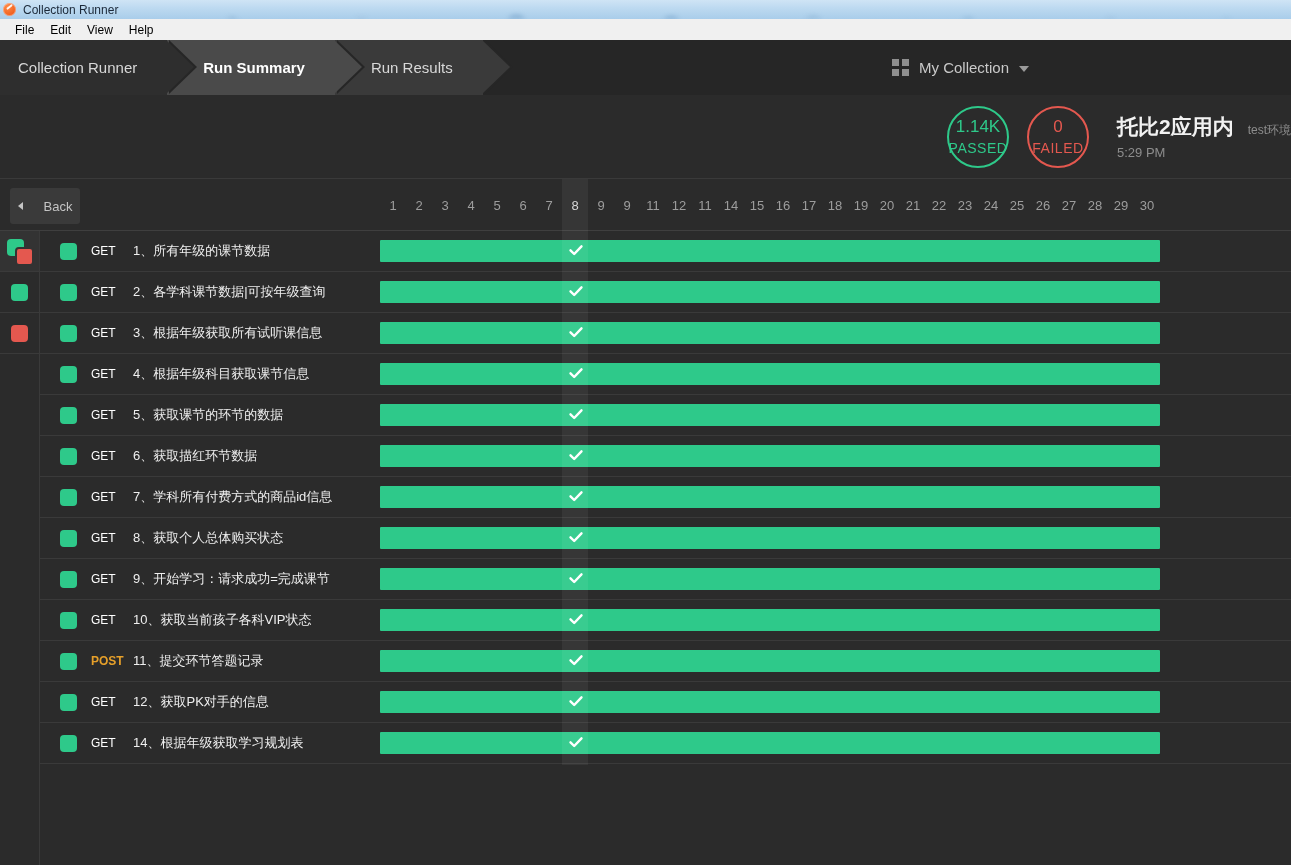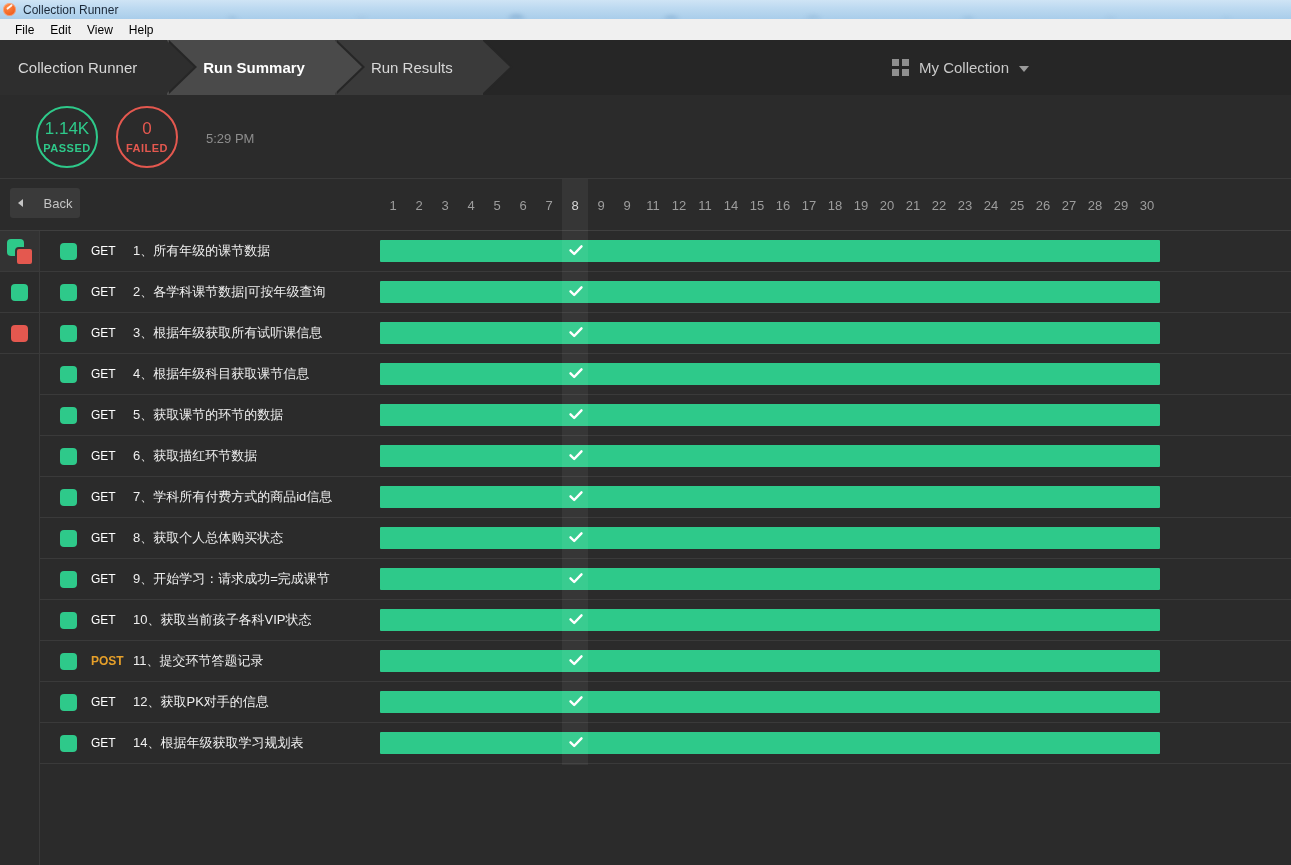--- a/index.html
+++ b/index.html
@@ -97,47 +97,48 @@
     display: flex; align-items: center; gap: 10px; cursor: pointer;
   }
   #grid-icon { display: grid; grid-template-columns: 7px 7px; grid-template-rows: 7px 7px; gap: 3px; }
   #grid-icon i { display:block; width:7px; height:7px; background:#8f8f8f; }
   #workspace .ws-label { font-size: 15px; color: #c9c9c9; }
   #ws-caret { width:0;height:0;border-left:5px solid transparent;border-right:5px solid transparent;border-top:6px solid #9a9a9a; margin-top:2px;}
 
   
   #summary {
     position: relative; height: 84px; background: #2b2b2b;
-    display: flex; align-items: center; padding-left: 36px;
+    display: flex; align-items: center; padding-left: 18px;
     border-bottom: 1px solid #3a3a3a;
+    justify-content: flex-end;
   }
   .stat {
     width: 62px; height: 62px; border-radius: 50%;
     display: flex; flex-direction: column; align-items: center; justify-content: center;
     margin-right: 18px; flex: none;
   }
   .stat .val { font-size: 17px; line-height: 19px; }
-  .stat .cap { font-size: 11px; letter-spacing: .5px; margin-top: 4px; font-weight: bold; }
+  .stat .cap { font-size: 14px; letter-spacing: .5px; margin-top: 4px; }
   .stat.passed { border: 2px solid #2ec98a; }
   .stat.passed .val, .stat.passed .cap { color: #2ec98a; }
   .stat.failed { border: 2px solid #e4584f; }
   .stat.failed .val, .stat.failed .cap { color: #e4584f; }
   #run-meta { margin-left: 10px; }
   #run-meta .line1 { display: flex; align-items: baseline; gap: 14px; }
   #run-name { font-size: 21px; font-weight: bold; color: #f2f2f2; }
   #run-env { font-size: 12px; color: #8d8d8d; }
   #run-time { font-size: 13px; color: #8d8d8d; margin-top: 4px; }
 
   
   #colhead {
     position: relative; height: 52px; background: #2b2b2b;
     border-bottom: 1px solid #3f3f3f;
   }
   #back-btn {
-    position: absolute; left: 10px; top: 9px; width: 70px; height: 30px;
+    position: absolute; left: 10px; top: 9px; width: 70px; height: 36px;
     background: #3a3a3a; border-radius: 3px;
     display: flex; align-items: center; justify-content: center; gap: 21px;
     color: #c4c4c4; font-size: 13px; cursor: pointer;
   }
   #back-arrow { width:0;height:0;border-top:4px solid transparent;border-bottom:4px solid transparent;border-right:5px solid #c4c4c4; }
   #colnums {
     position: absolute; left: 380px; top: 0; height: 52px; display: flex; align-items: center;
   }
   .colnum {
     width: 26px; height: 52px; display: flex; align-items: center; justify-content: center;
@@ -233,20 +234,24 @@
   <div id="summary">
     <div class="stat passed">
       <div class="val">1.14K</div>
       <div class="cap">PASSED</div>
     </div>
     <div class="stat failed">
       <div class="val">0</div>
       <div class="cap">FAILED</div>
     </div>
     <div id="run-meta">
+      <div class="line1">
+        <span id="run-name">托比2应用内</span>
+        <span id="run-env">test环境</span>
+      </div>
       <div id="run-time">5:29 PM</div>
     </div>
   </div>
 
   <div id="colhead">
     <div id="back-btn">
       <span id="back-arrow"></span>
       <span>Back</span>
     </div>
     <div style="position: absolute; top: 0px; height: 52px; width: 26px; background: rgba(255, 255, 255, 0.055); z-index: 0; left: 562px;"></div>

